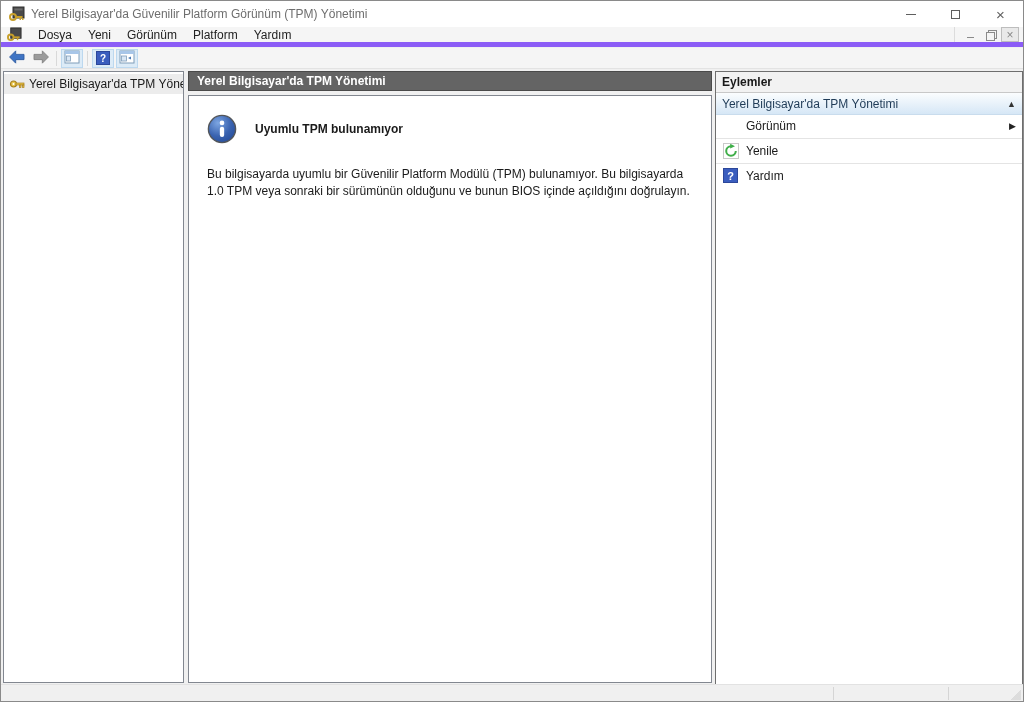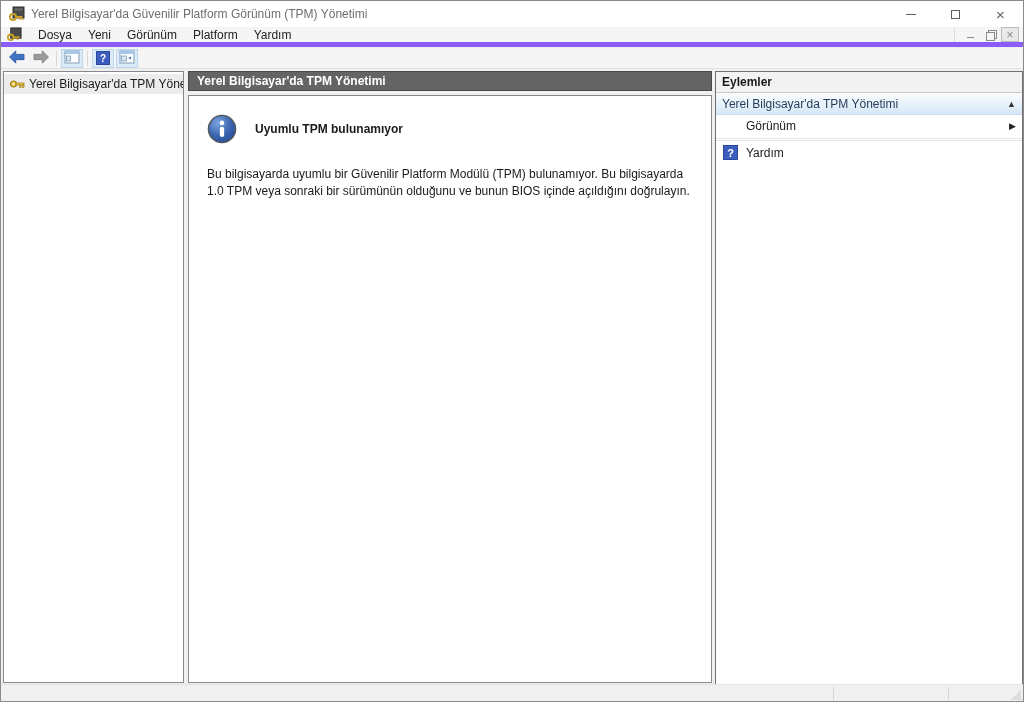--- a/index.html
+++ b/index.html
@@ -254,20 +254,30 @@
     <div class="actions-title">Eylemler</div>
     <div class="actions-group-header">
       <span>Yerel Bilgisayar'da TPM Yönetimi</span>
       <span class="chev">▲</span>
     </div>
     <div class="action-item">
       <span class="label">Görünüm</span>
       <span class="submenu">▶</span>
     </div>
     <div class="action-sep"></div>
+    <div class="action-item">
+      <span class="mini-icon with-icon">
+        <svg viewBox="0 0 16 16" width="16" height="16">
+          <rect x="0.5" y="0.5" width="15" height="15" fill="#fff" stroke="#c9c9c9"></rect>
+          <path d="M8 3.2 a4.8 4.8 0 1 0 4.8 4.8" fill="none" stroke="#3fae49" stroke-width="2"></path>
+          <polygon points="7.2,0.8 12,3.2 7.2,5.6" fill="#3fae49"></polygon>
+        </svg>
+      </span>
+      <span class="label-after-icon">Yenile</span>
+    </div>
     <div class="action-sep"></div>
     <div class="action-item">
       <span class="mini-icon with-icon">
         <span class="help-badge">?</span>
       </span>
       <span class="label-after-icon">Yardım</span>
     </div>
   </div>
 
   <div class="statusbar">

